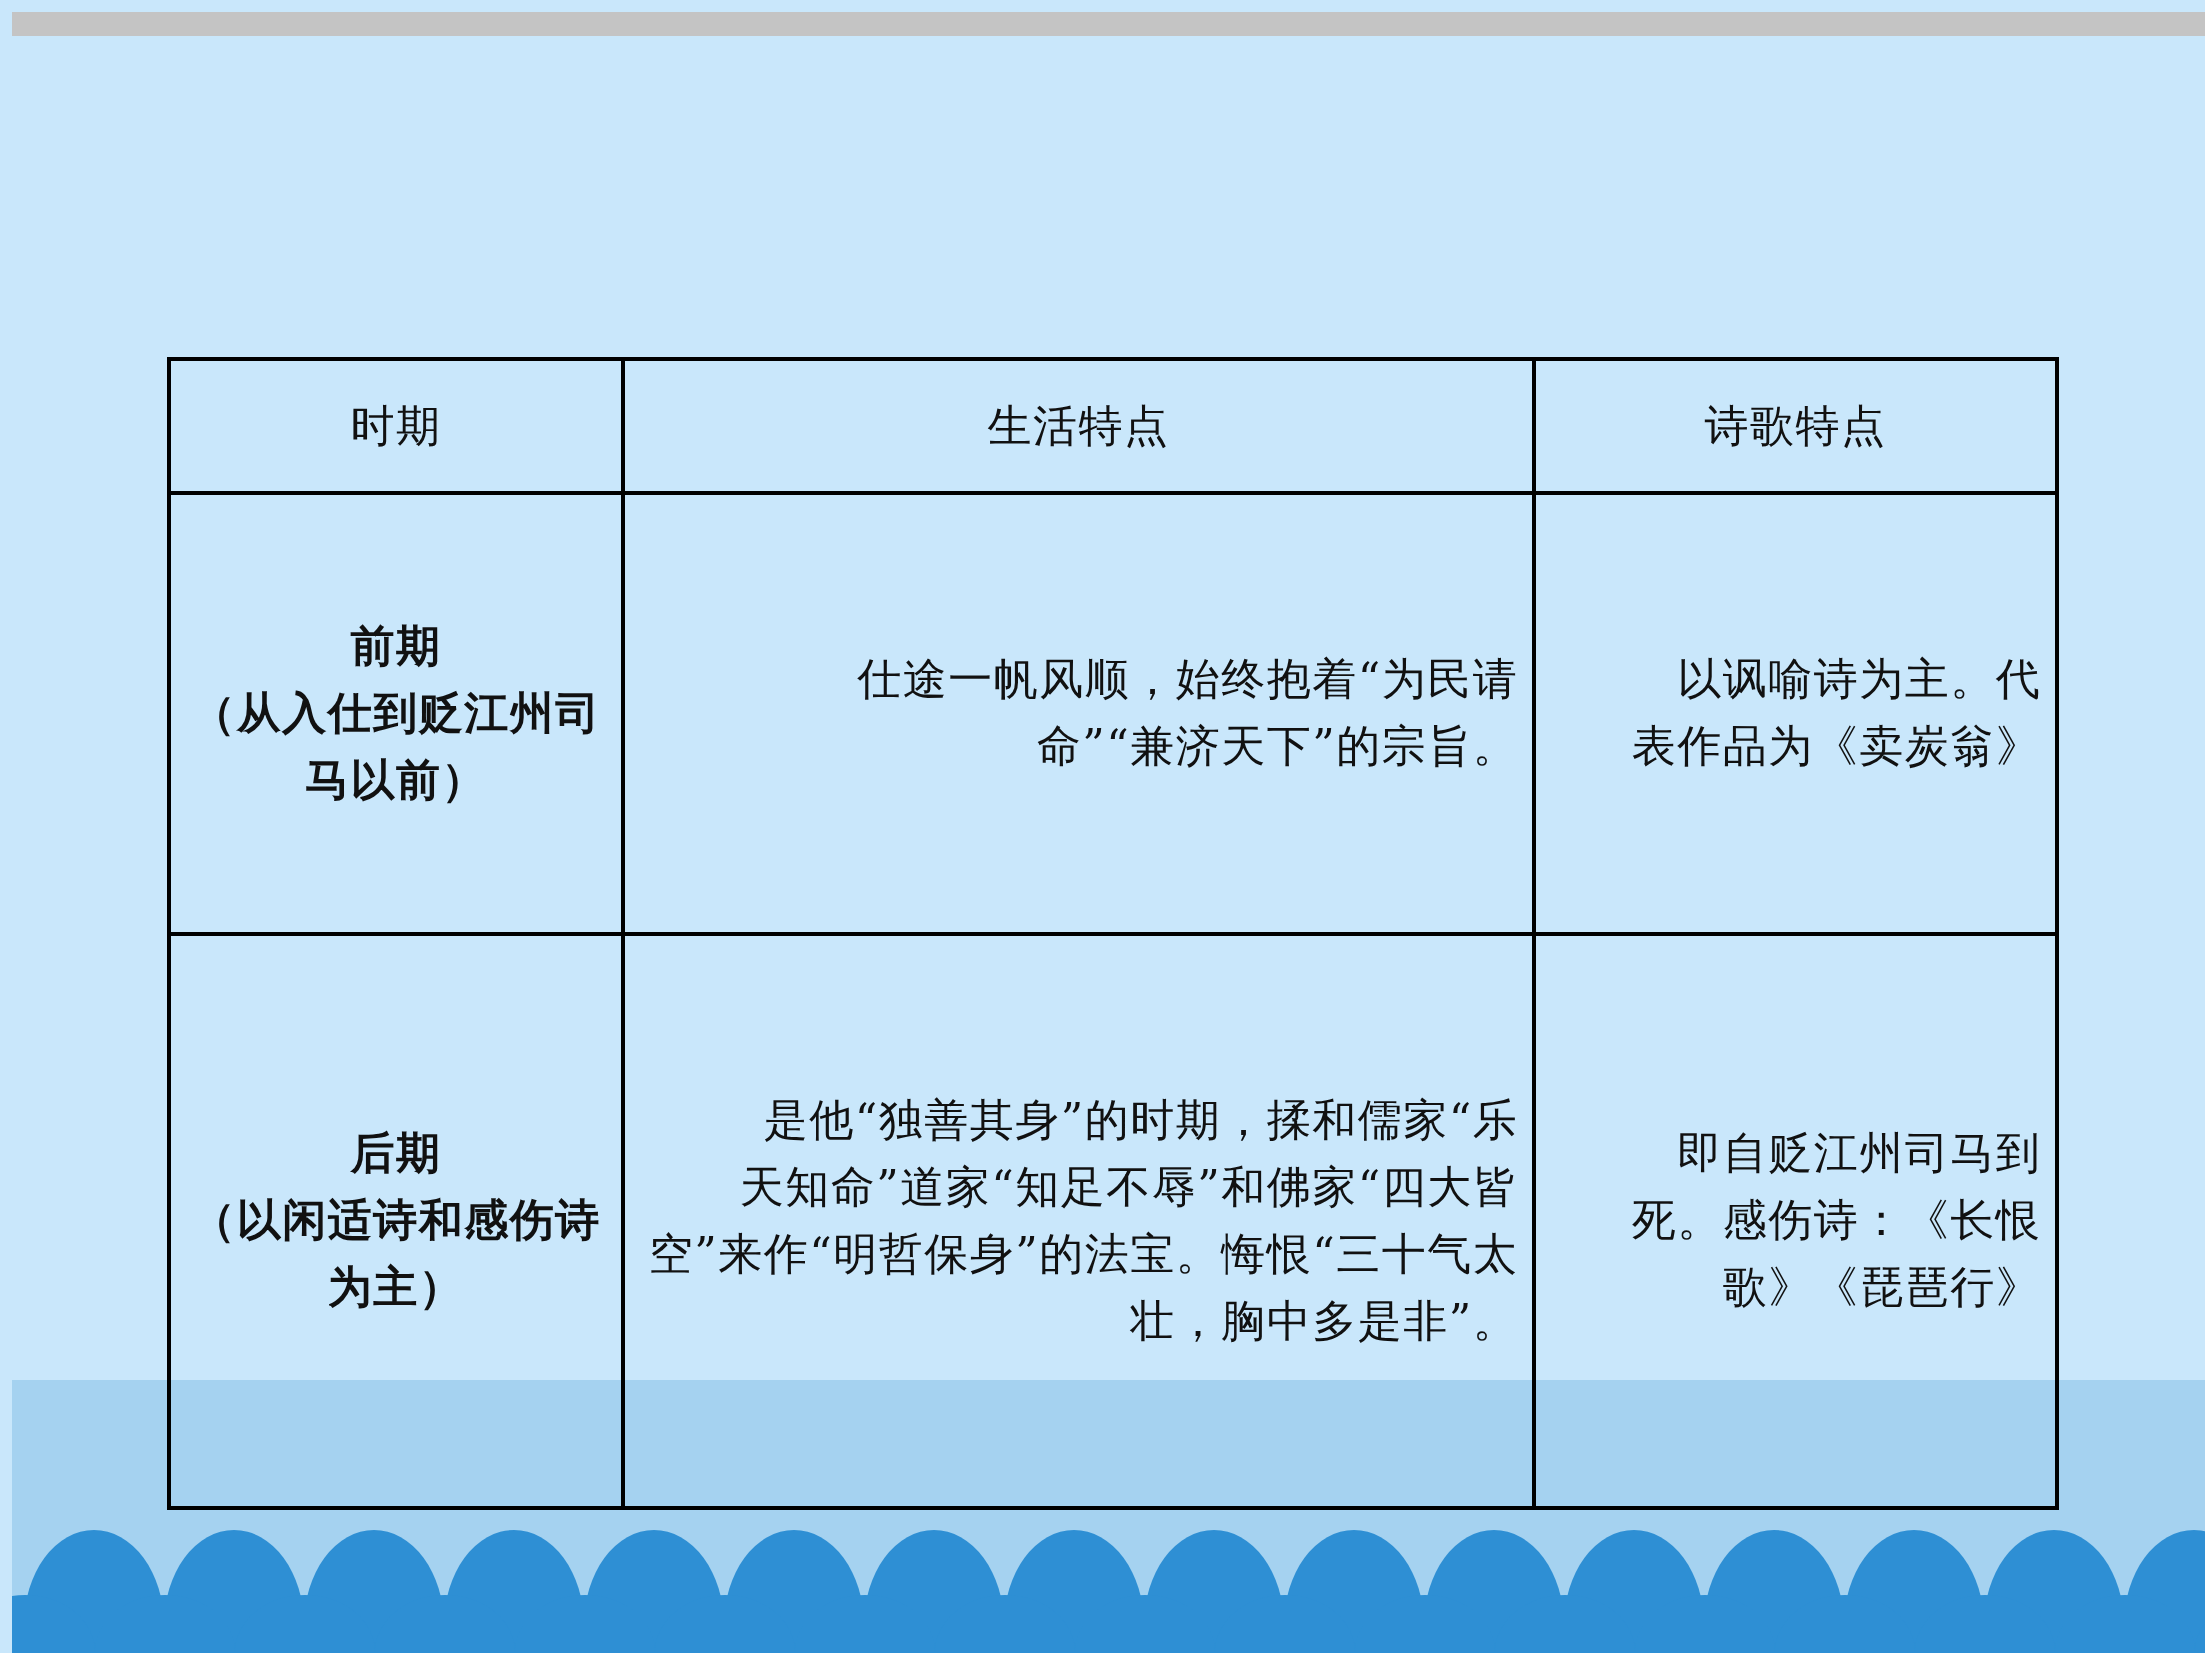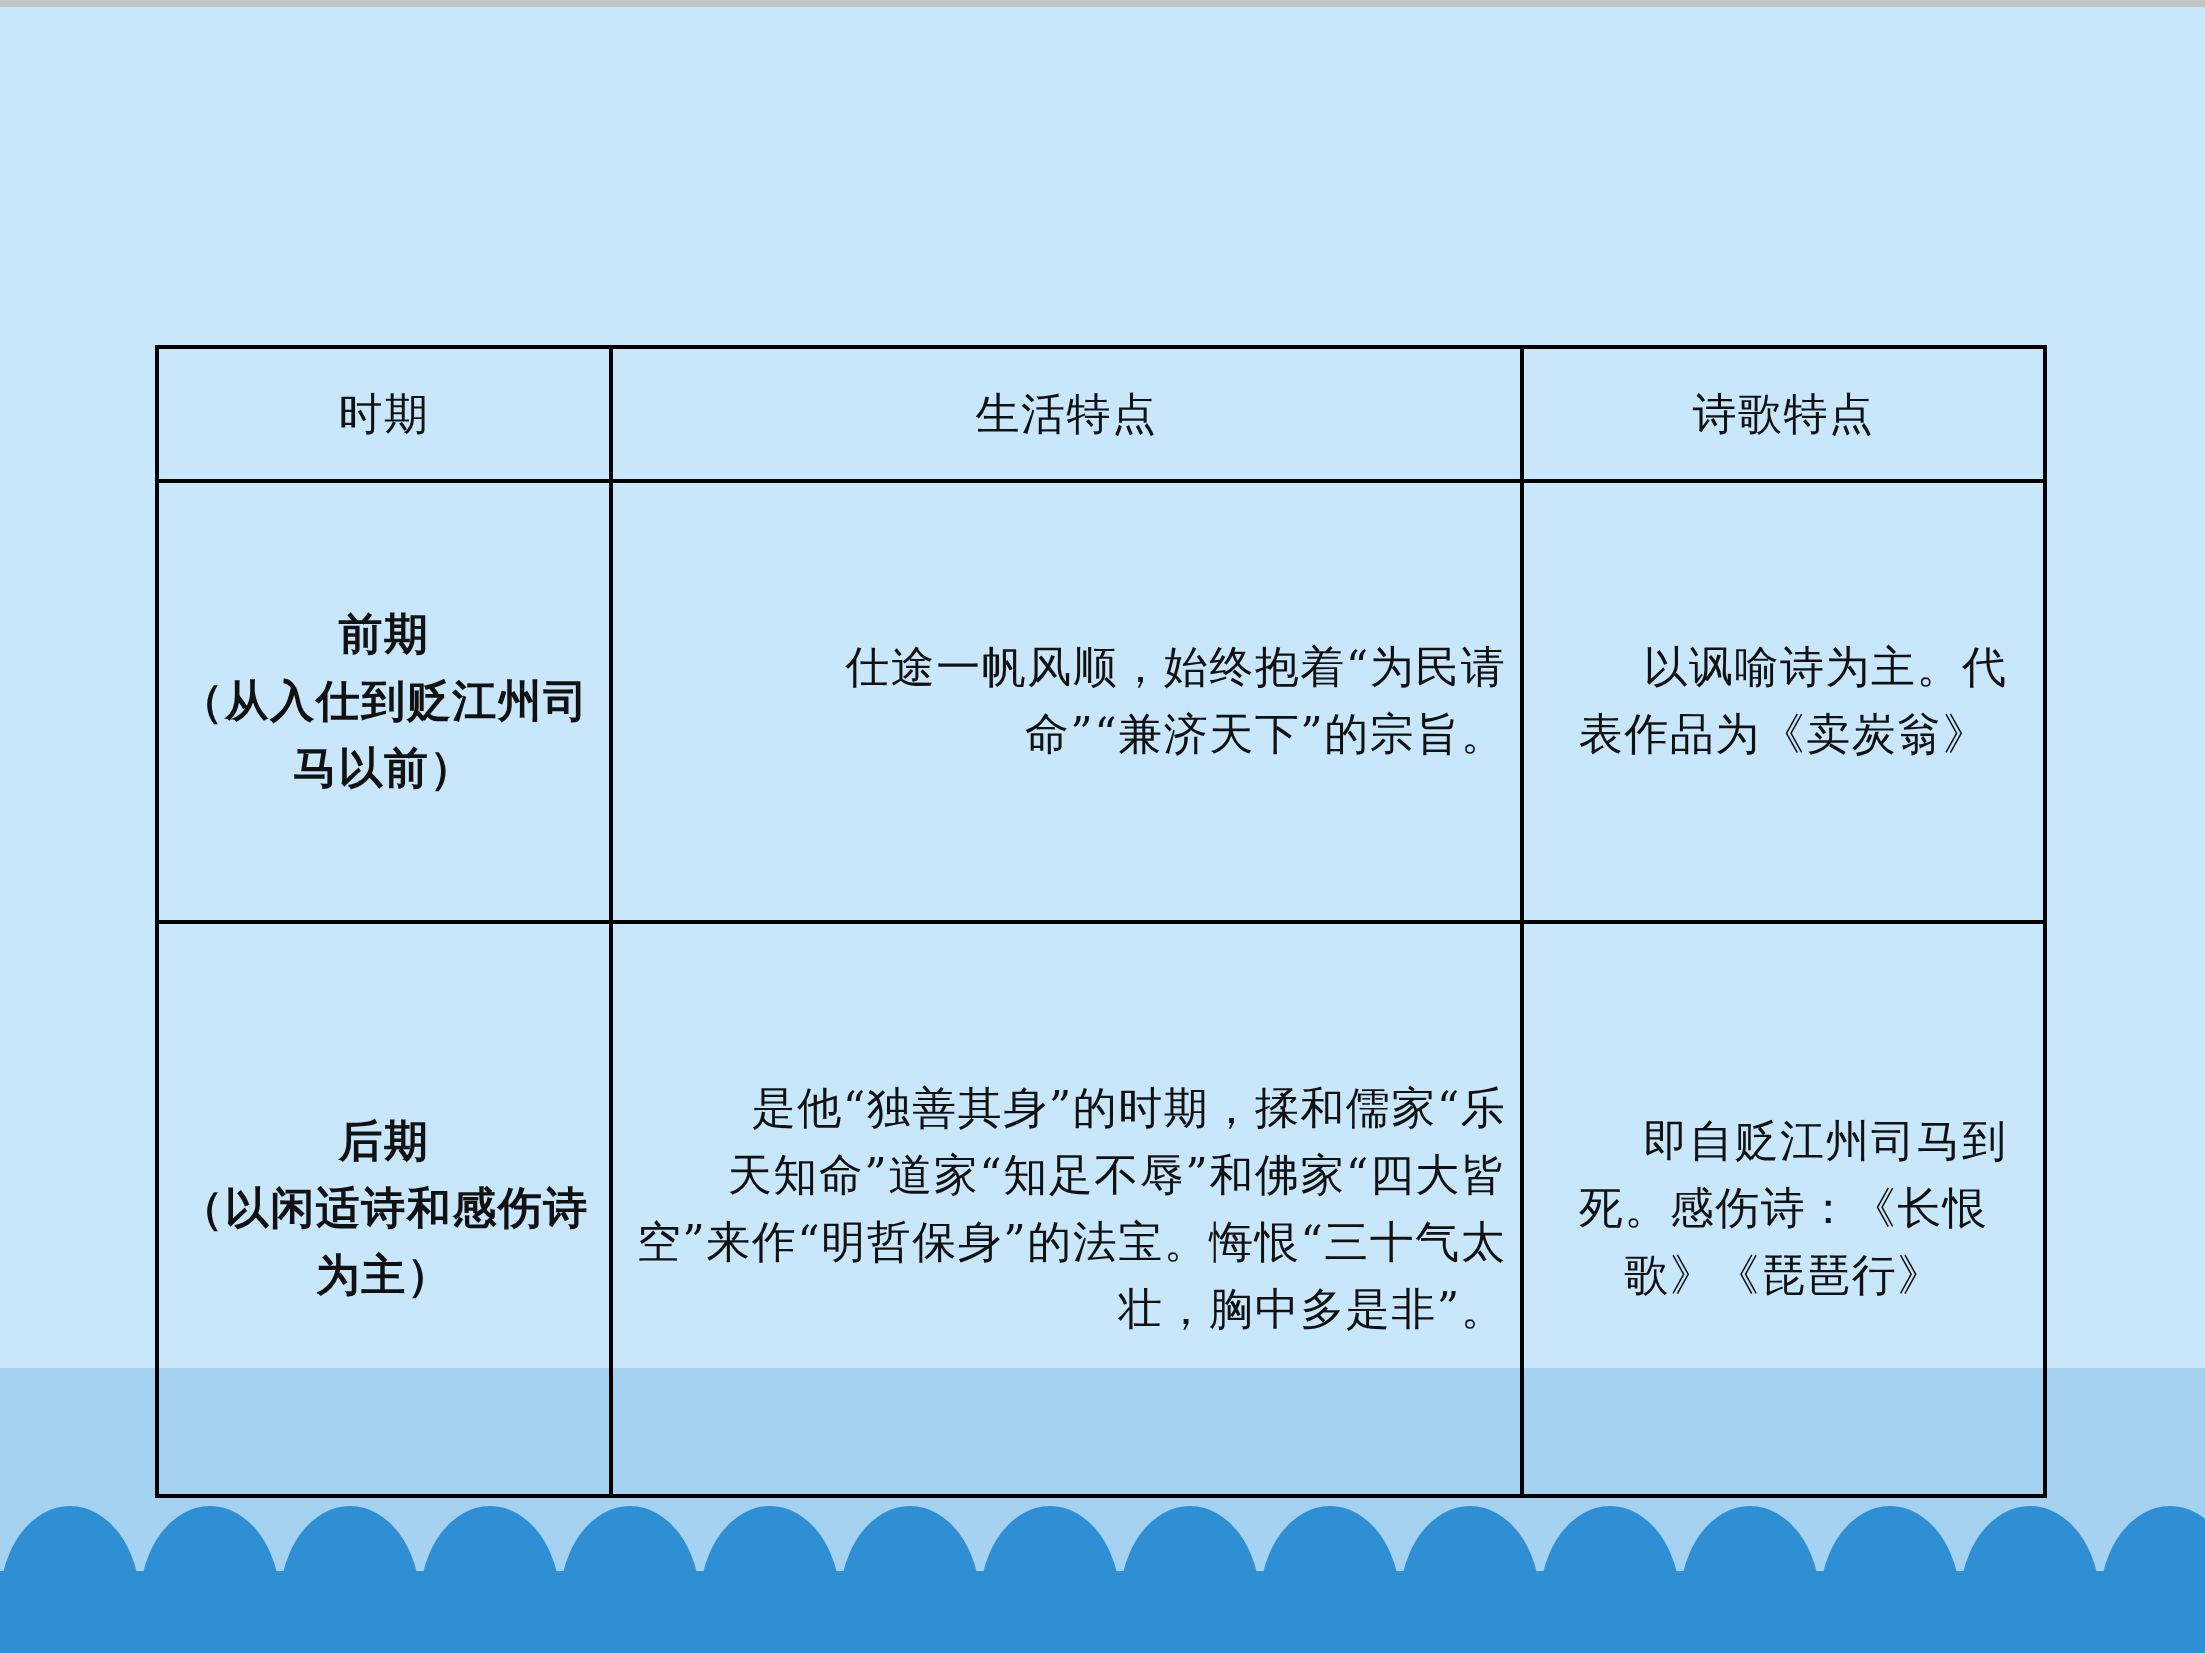--- a/index.html
+++ b/index.html
@@ -1,15 +1,15 @@
 <!DOCTYPE html>
 <html style="font-size:12.3px"><head>
 <meta charset="utf-8">
 <style>
-  * { margin:0; padding:0; box-sizing:border-box; }
+  * { margin:0; padding:12px; box-sizing:border-box; }
   html, body {
     width:2205px; height:1654px;
     overflow:hidden;
     font-family:"DejaVu Sans","Liberation Sans",sans-serif;
   }
   body { position:relative; background:#c9e7fb; }
 
   
   #top-strip{
     position:absolute; left:0; top:0; width:2205px; height:6.9px;
@@ -68,21 +68,21 @@
   col.c-life  { width:911px; }
   col.c-poem  { width:523px; }
 
   .hdr-row td{
     height:134px;
     text-align:center;
     padding:0;
   }
   .cell-center{ text-align:center; }
   .cell-indent{ text-indent:87px; text-align:right; }
-  .cell-indent-narrow{ text-indent:84px; text-align:center; }
+  .cell-indent-narrow{ text-indent:84px; text-align:right; }
   .row-top td{ vertical-align:top; padding-top:20px; }
   .period-cell{ text-align:center; line-height:1.52;font-weight:bold; }
   .v-mid{ vertical-align:middle; }
 </style>
 </head>
 <body>
 
 <div id="top-strip"></div>
 <div id="bg-upper"></div>
 <div id="bg-lower"></div>

